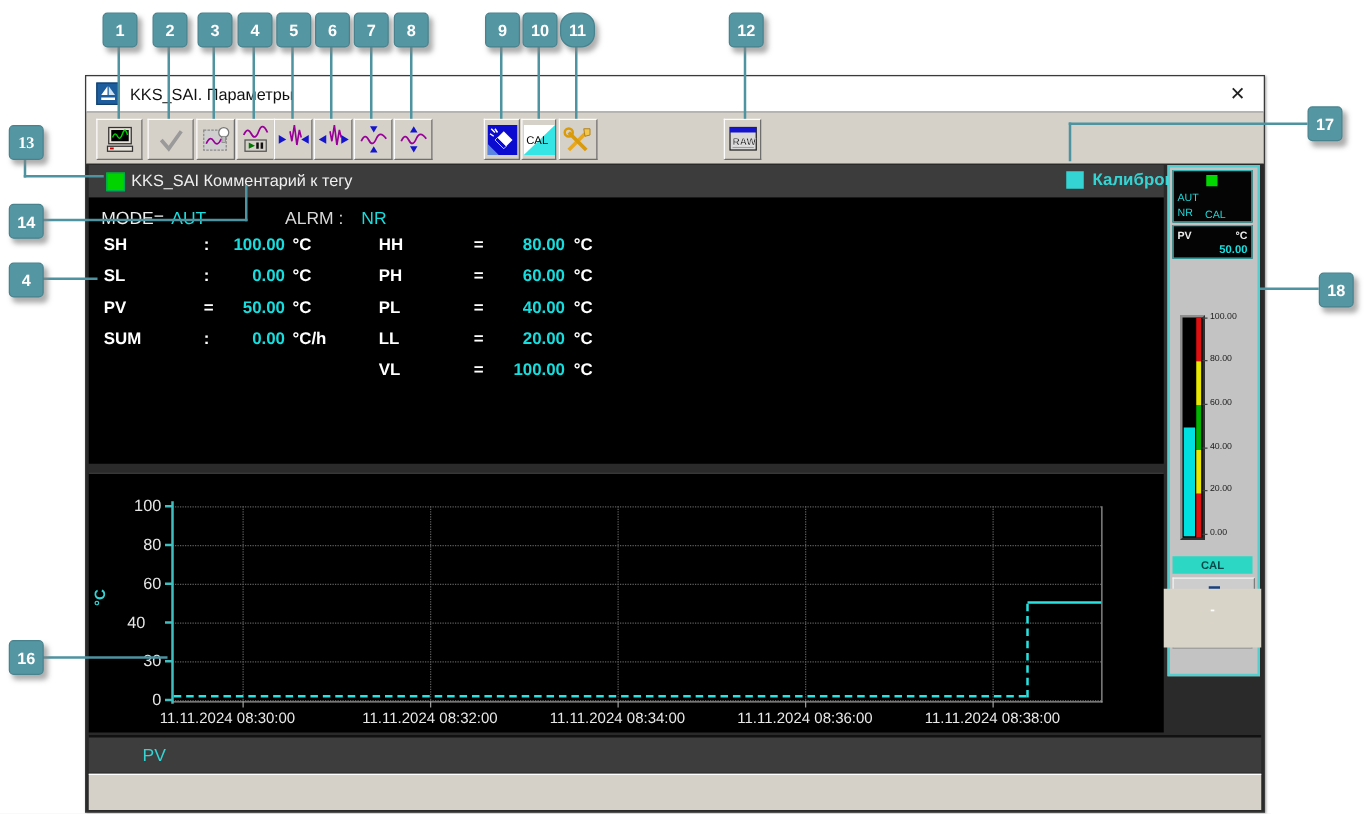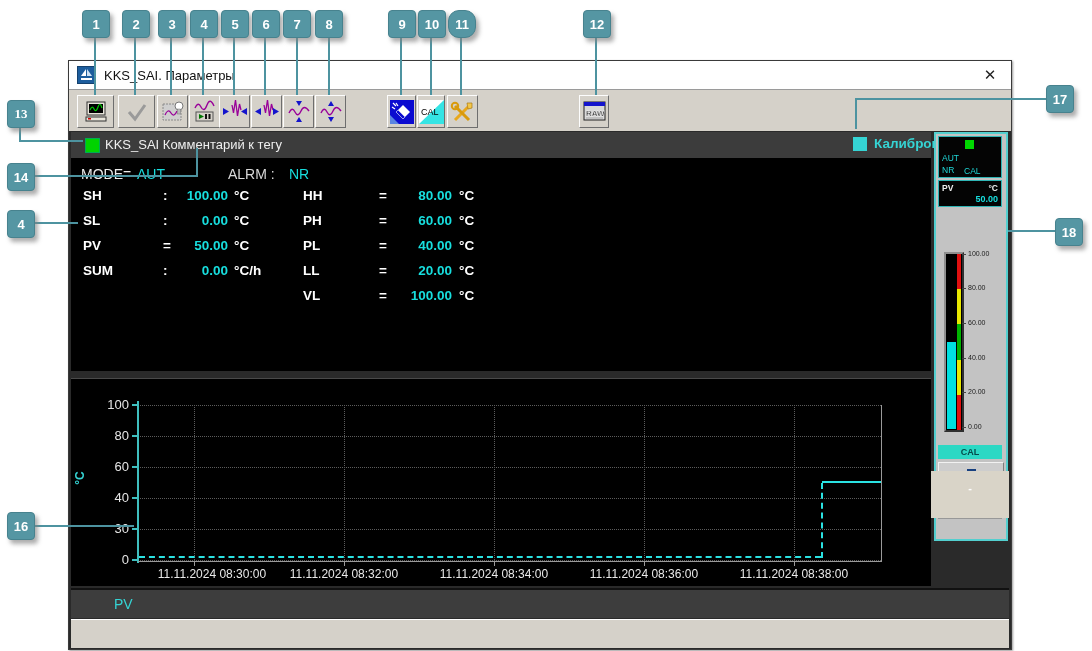--- a/index.html
+++ b/index.html
@@ -292,30 +292,30 @@
 
         <div class="ytick" style="top:25px;"></div>
         <div class="ytick" style="top:56px;"></div>
         <div class="ytick" style="top:87px;"></div>
         <div class="ytick" style="top:118px;"></div>
         <div class="ytick" style="top:149px;"></div>
         <div class="ytick" style="top:180px;"></div>
         <div class="ylab" style="top:18px;">100</div>
         <div class="ylab" style="top:49px;">80</div>
         <div class="ylab" style="top:80px;">60</div>
-        <div class="ylab" style="top:111px;">40</div>
+        <div class="ylab" style="top:111px;text-align:center;">40</div>
         <div class="ylab" style="top:142px;">30</div>
         <div class="ylab" style="top:173px;">0</div>
 
         <div class="xtick" style="left:123px;"></div>
         <div class="xtick" style="left:273px;"></div>
         <div class="xtick" style="left:423px;"></div>
         <div class="xtick" style="left:573px;"></div>
         <div class="xtick" style="left:723px;"></div>
-        <div class="xlab" style="left:66px;">11.11.2024 08:30:00</div>
+        <div class="xlab" style="left:36px;">11.11.2024 08:30:00</div>
         <div class="xlab" style="left:198px;">11.11.2024 08:32:00</div>
         <div class="xlab" style="left:348px;">11.11.2024 08:34:00</div>
         <div class="xlab" style="left:498px;">11.11.2024 08:36:00</div>
         <div class="xlab" style="left:648px;">11.11.2024 08:38:00</div>
 
         <div id="tl-base"></div>
         <div id="tl-step"></div>
         <div id="tl-top"></div>
       </div>
 

